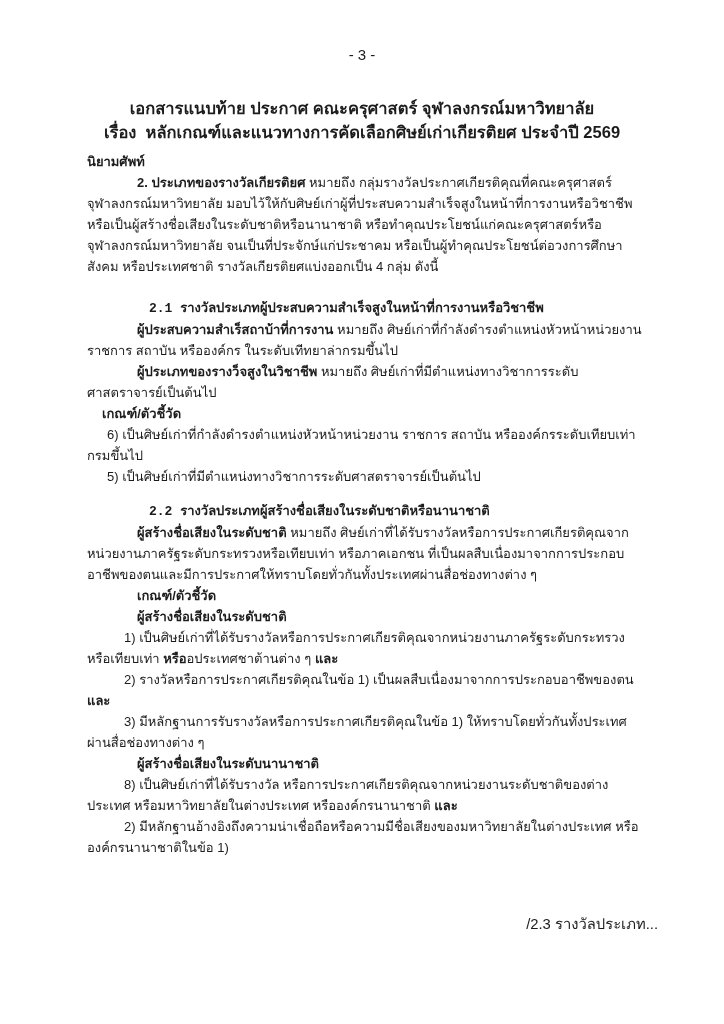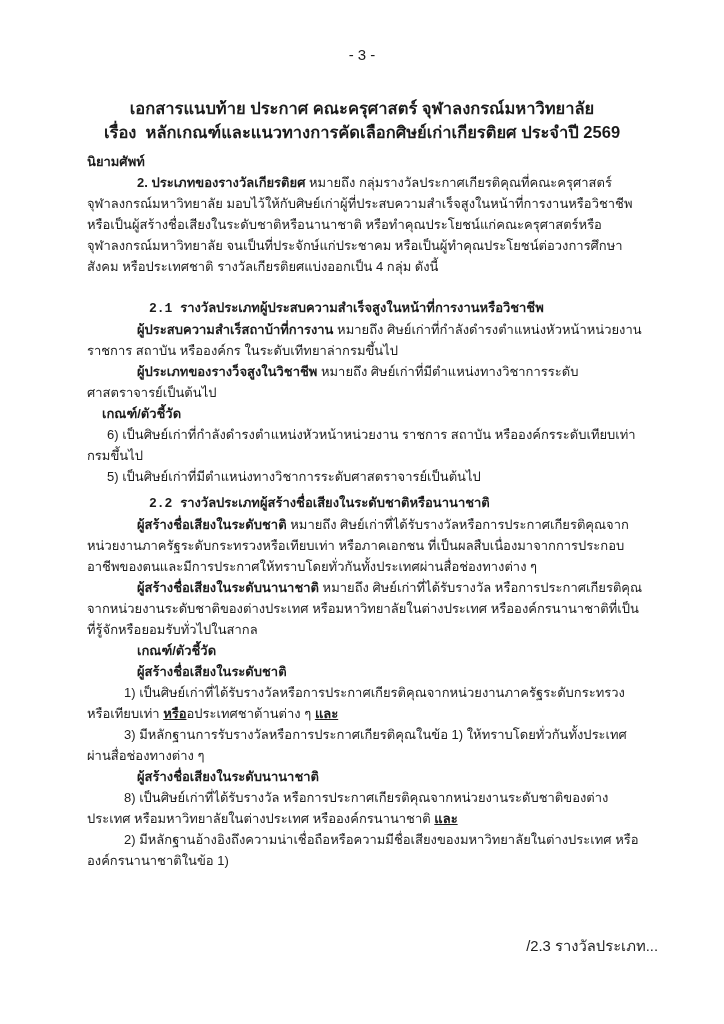--- a/index.html
+++ b/index.html
@@ -34,33 +34,33 @@
     white-space: pre-wrap;
   }
   .body-block {
     margin-top: 7px;
     padding: 0 80px 0 87px;
     font-size: 13px;
     line-height: 21px;
   }
   .para { margin: 0; }
   .b { font-weight: bold; }
-  .u { text-decoration: underline; }
+  .u { }
   .i-plain { text-indent: 0; }
   .i-tab   { text-indent: 50px; }
   .i-head  { padding-left: 62px; font-weight: bold; font-family: Liberation Mono, monospace; }
   .i-crit  { text-indent: 15px; }
   .i-item1 { text-indent: 20px; }
   .i-item2 { text-indent: 37px; }
   .i-sub   { text-indent: 50px; }
   .sp-lg { margin-top: 21px; }
-  .sp-md { margin-top: 6px; }
+  .sp-md { margin-top: 14px; }
   .footer-note {
     position: absolute;
-    top: 936px;
+    top: 914px;
     right: 66px;
     font-size: 14.8px;
     line-height: 21px;
   }
 </style>
 </head>
 <body>
 
 <div class="page">
   <div class="page-number">- 3 -</div>
@@ -74,24 +74,24 @@
       <div class="para i-plain"><span class="b">นิยามศัพท์</span></div>
       <div class="para i-tab"><span class="b">2. ประเภทของรางวัลเกียรติยศ</span><span> หมายถึง กลุ่มรางวัลประกาศเกียรติคุณที่คณะครุศาสตร์ จุฬาลงกรณ์มหาวิทยาลัย มอบไว้ให้กับศิษย์เก่าผู้ที่ประสบความสำเร็จสูงในหน้าที่การงานหรือวิชาชีพ หรือเป็นผู้สร้างชื่อเสียงในระดับชาติหรือนานาชาติ หรือทำคุณประโยชน์แก่คณะครุศาสตร์หรือจุฬาลงกรณ์มหาวิทยาลัย จนเป็นที่ประจักษ์แก่ประชาคม หรือเป็นผู้ทำคุณประโยชน์ต่อวงการศึกษา สังคม หรือประเทศชาติ รางวัลเกียรติยศแบ่งออกเป็น 4 กลุ่ม ดังนี้</span></div>
       <div class="para i-head sp-lg"><span class="b">2.1 รางวัลประเภทผู้ประสบความสำเร็จสูงในหน้าที่การงานหรือวิชาชีพ</span></div>
       <div class="para i-tab"><span class="b">ผู้ประสบความสำเร็สถาบ้าที่การงาน</span><span> หมายถึง ศิษย์เก่าที่กำลังดำรงตำแหน่งหัวหน้าหน่วยงาน ราชการ สถาบัน หรือองค์กร ในระดับเทีทยาล่ากรมขึ้นไป</span></div>
       <div class="para i-tab"><span class="b">ผู้ประเภทของรางว็จสูงในวิชาชีพ</span><span> หมายถึง ศิษย์เก่าที่มีตำแหน่งทางวิชาการระดับศาสตราจารย์เป็นต้นไป</span></div>
       <div class="para i-crit"><span class="b">เกณฑ์/ตัวชี้วัด</span></div>
       <div class="para i-item1"><span>6) เป็นศิษย์เก่าที่กำลังดำรงตำแหน่งหัวหน้าหน่วยงาน ราชการ สถาบัน หรือองค์กรระดับเทียบเท่ากรมขึ้นไป</span></div>
       <div class="para i-item1"><span>5) เป็นศิษย์เก่าที่มีตำแหน่งทางวิชาการระดับศาสตราจารย์เป็นต้นไป</span></div>
       <div class="para i-head sp-md"><span class="b">2.2 รางวัลประเภทผู้สร้างชื่อเสียงในระดับชาติหรือนานาชาติ</span></div>
       <div class="para i-tab"><span class="b">ผู้สร้างชื่อเสียงในระดับชาติ</span><span> หมายถึง ศิษย์เก่าที่ได้รับรางวัลหรือการประกาศเกียรติคุณจากหน่วยงานภาครัฐระดับกระทรวงหรือเทียบเท่า หรือภาคเอกชน ที่เป็นผลสืบเนื่องมาจากการประกอบอาชีพของตนและมีการประกาศให้ทราบโดยทั่วกันทั้งประเทศผ่านสื่อช่องทางต่าง ๆ</span></div>
-      <div class="para i-tab"><span class="b">ผู้สร้างชื่อเสียงในระดับนานาชาติ</span><span> หมายถึง ศิษย์เก่าที่ได้รับรางวัล หรือการประกาศเกียรติคุณจากหน่วยงานระดับชาติของต่างประเทศ หรือมหาวิทยาลัยในต่างประเทศ หรือองค์กรนานาชาติที่เป็นที่รู้จักหรือยอมรับทั่วไปในสากล</span></div>
       <div class="para i-sub"><span class="b">เกณฑ์/ตัวชี้วัด</span></div>
       <div class="para i-sub"><span class="b">ผู้สร้างชื่อเสียงในระดับชาติ</span></div>
       <div class="para i-item2"><span>1) เป็นศิษย์เก่าที่ได้รับรางวัลหรือการประกาศเกียรติคุณจากหน่วยงานภาครัฐระดับกระทรวงหรือเทียบเท่า </span><span class="b u">หรือ</span><span>อประเทศชาต้านต่าง ๆ </span><span class="b u">และ</span></div>
+      <div class="para i-item2"><span>2) รางวัลหรือการประกาศเกียรติคุณในข้อ 1) เป็นผลสืบเนื่องมาจากการประกอบอาชีพของตน</span><span class="b u">และ</span></div>
       <div class="para i-item2"><span>3) มีหลักฐานการรับรางวัลหรือการประกาศเกียรติคุณในข้อ 1) ให้ทราบโดยทั่วกันทั้งประเทศผ่านสื่อช่องทางต่าง ๆ</span></div>
       <div class="para i-sub"><span class="b">ผู้สร้างชื่อเสียงในระดับนานาชาติ</span></div>
       <div class="para i-item2"><span>8) เป็นศิษย์เก่าที่ได้รับรางวัล หรือการประกาศเกียรติคุณจากหน่วยงานระดับชาติของต่างประเทศ หรือมหาวิทยาลัยในต่างประเทศ หรือองค์กรนานาชาติ </span><span class="b u">และ</span></div>
       <div class="para i-item2"><span>2) มีหลักฐานอ้างอิงถึงความน่าเชื่อถือหรือความมีชื่อเสียงของมหาวิทยาลัยในต่างประเทศ หรือองค์กรนานาชาติในข้อ 1)</span></div>
     </div>
 
   <div class="footer-note">/2.3 รางวัลประเภท...</div>
 </div>
 
 </body></html>

